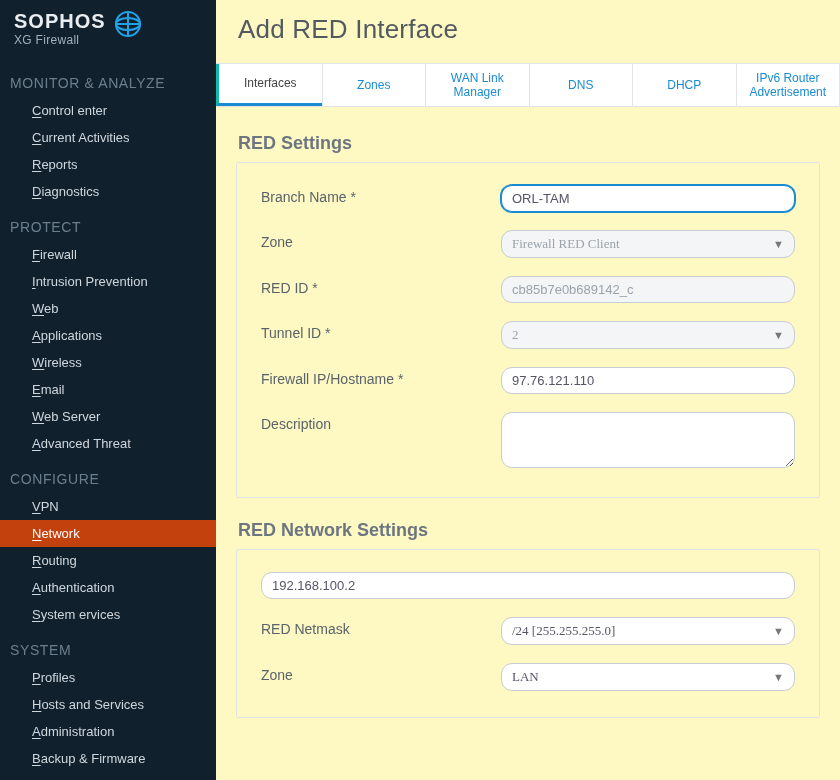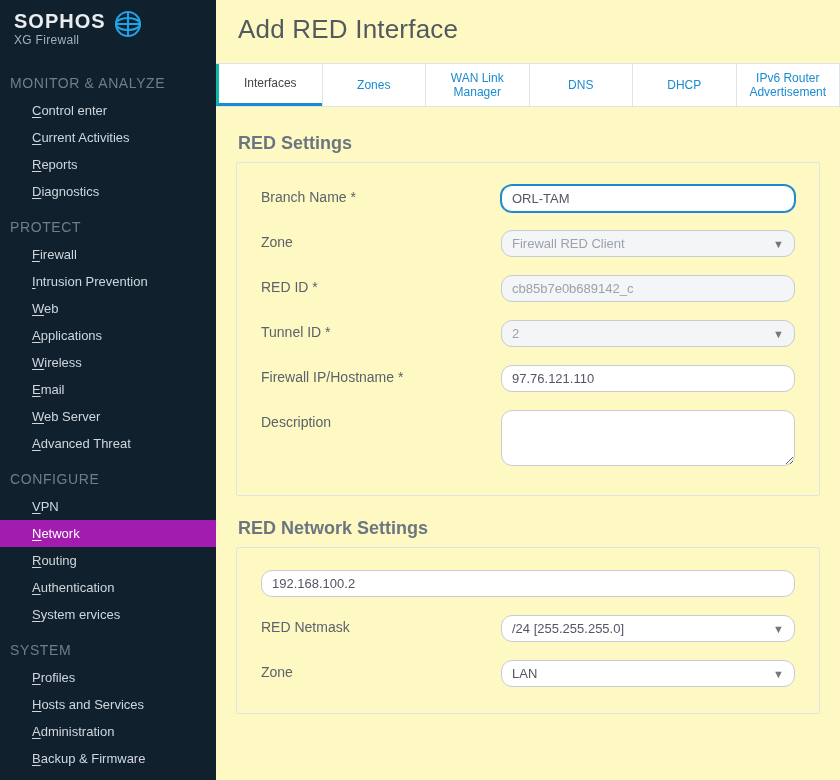--- a/index.html
+++ b/index.html
@@ -42,21 +42,21 @@
     font-size: 14px;
     letter-spacing: .6px;
     color: #6d7f8d;
   }
   .nav-item {
     padding: 6px 14px 6px 32px;
     color: #cfd7dd;
     cursor: pointer;
   }
   .nav-item.active {
-    background: #a21caf;
+    background: #c2410c;
     color: #fff;
   }
   .nav-item .u { text-decoration: underline; text-decoration-thickness: 1px; text-underline-offset: 2px; }
   
   .main {
     flex: 1;
     display: flex;
     flex-direction: column;
     background: #fef9c3;
     min-width: 0;
@@ -133,20 +133,21 @@
     font-family: inherit;
   }
   input[disabled] { background: #f3f5f7; color: #9aa3ab; }
   textarea { height: 56px; resize: both; }
   .select {
     appearance: none;
     background: #fff;
     position: relative;
     display: flex; align-items: center; justify-content: space-between;
     cursor: pointer;
+    font-family: Liberation Serif, serif;
   }
   .select.disabled { background: #f3f5f7; color: #9aa3ab; cursor: default; }
   .select .caret { color: #777; font-size: 11px; margin-left: 6px; }
   .focused { border-color: #1a8bd0 !important; box-shadow: 0 0 0 1px #1a8bd0; }
 </style>
 </head>
 <body>
 
 <nav class="sidebar">
   <div class="brand">

